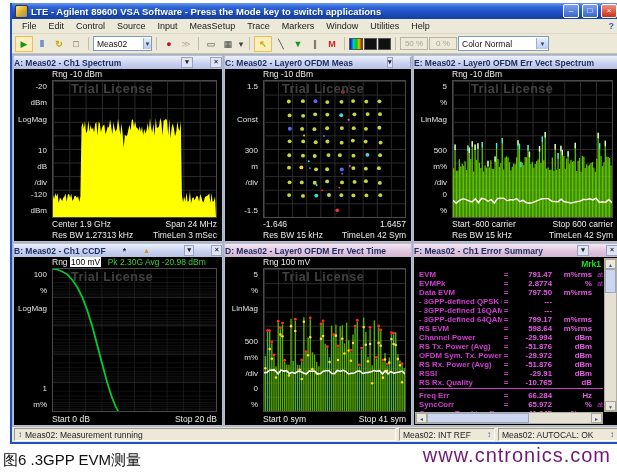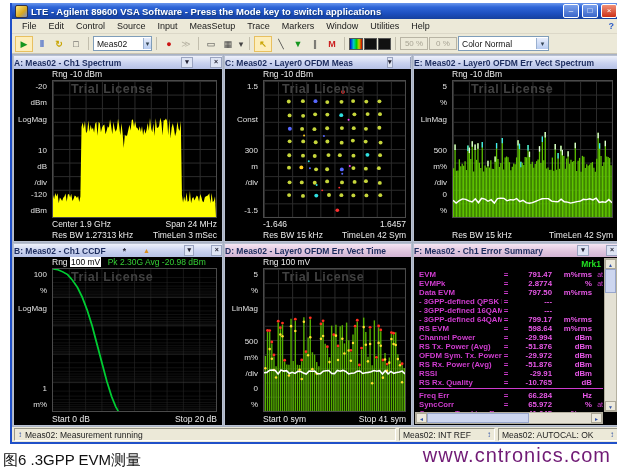--- a/index.html
+++ b/index.html
@@ -461,20 +461,24 @@
               <line x1="95.80000000000014" y1="47.89991030562669" x2="95.80000000000014" y2="43.89991030562669" stroke="#e8ffe8" stroke-width="0.8"></line>
               <line x1="96.70000000000014" y1="100" x2="96.70000000000014" y2="55.56681394204497" stroke="#5ec400" stroke-width="0.8"></line>
               <line x1="97.60000000000015" y1="100" x2="97.60000000000015" y2="55.849544471129775" stroke="#5ec400" stroke-width="0.8"></line>
               <line x1="98.50000000000016" y1="100" x2="98.50000000000016" y2="56.65960457921028" stroke="#5ec400" stroke-width="0.8"></line>
               <line x1="99.40000000000016" y1="100" x2="99.40000000000016" y2="61.99679554440081" stroke="#5ec400" stroke-width="0.8"></line>
               <polyline points="0,87.6 2,89.8 4,87.9 6,86.7 8,87.0 10,88.1 12,88.9 14,86.7 16,89.5 18,86.3 20,86.8 22,88.4 24,87.3 26,89.8 28,86.4 30,86.1 32,86.3 34,88.1 36,87.2 38,87.5 40,86.4 42,88.7 44,87.7 46,89.4 48,89.9 50,89.5 52,88.5 54,87.5 56,86.6 58,86.5 60,86.5 62,88.3 64,88.6 66,88.8 68,86.9 70,88.8 72,89.1 74,89.8 76,89.2 78,88.7 80,88.4 82,87.0 84,87.2 86,86.6 88,87.4 90,86.1 92,89.3 94,88.8 96,89.2 98,87.2 100,89.6 " fill="none" stroke="#ffffff" stroke-width="1"></polyline>
             </svg>
           <div class="watermark" data-name="trial-license-watermark">Trial License</div>
         </div>
         <div class="xlab" data-name="x-axis-labels">
+          <div class="xrow">
+              <span>Start -600 carrier</span>
+              <span>Stop 600 carrier</span>
+            </div>
           <div class="xrow">
               <span>Res BW 15 kHz</span>
               <span>TimeLen 42  Sym</span>
             </div>
         </div>
       </div>
     </div>
 
     <div class="panel" data-name="panel-b-ccdf">
       <div class="phead" data-name="panel-b-titlebar">

